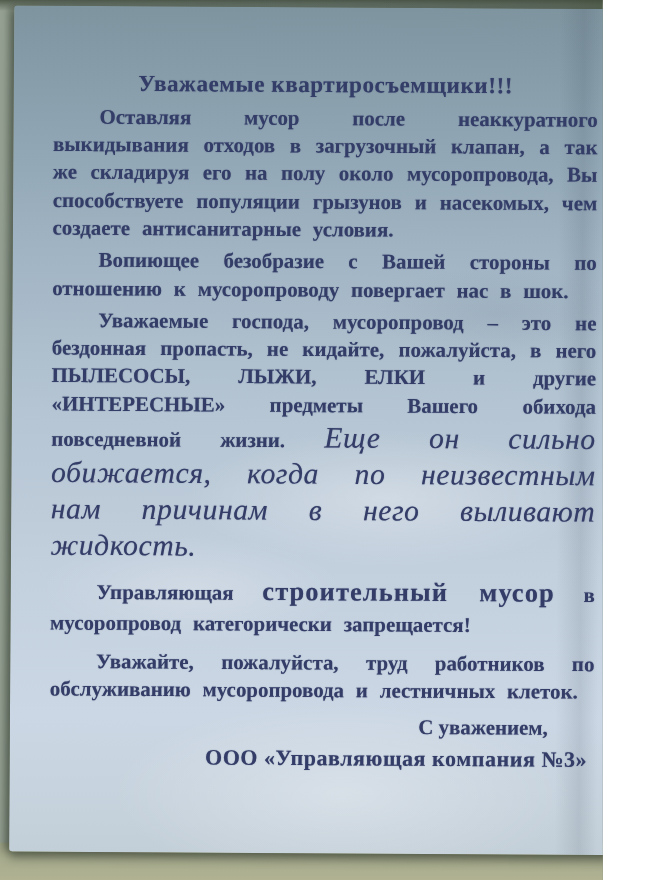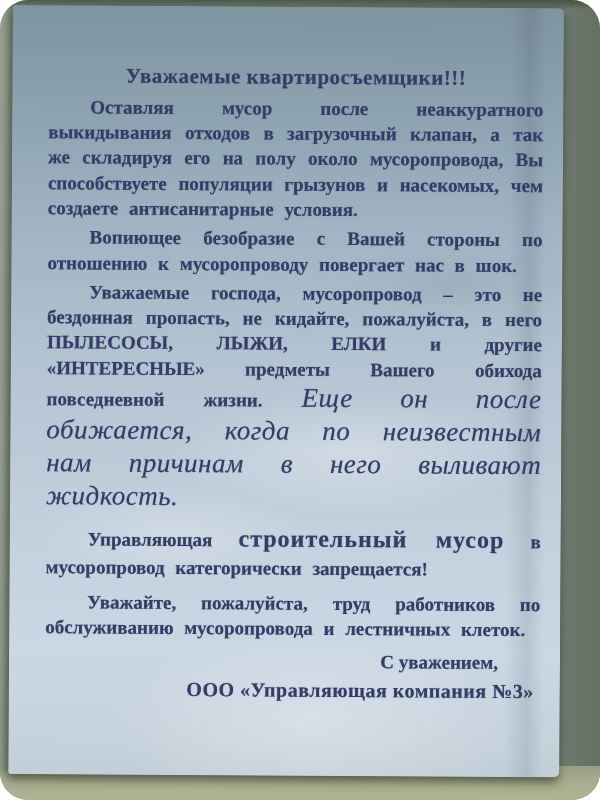--- a/index.html
+++ b/index.html
@@ -5,31 +5,30 @@
   html, body { margin: 0; padding: 0; }
   body {
     width: 600px; height: 800px;
     font-family: "Liberation Serif", "DejaVu Serif", serif;
     overflow: hidden;
   }
 
   
   .scene {
     position: relative;
-    width: 600px; height: 800px;
+    width: 548px; height: 800px;
     overflow: hidden;
     background:
       linear-gradient(90deg,
         var(--wall_left, #95a092) 0%,
         var(--wall_left, #95a092) 2%,
         #8a9790 10%,
         #7e8d86 55%,
         var(--wall_right, #6f7b70) 93%,
         #64705f 100%);
-    border-radius: 28px;
   }
   .wall-top-shadow {
     position: absolute; left: 0; top: 0; width: 600px; height: 10px;
     background: linear-gradient(180deg, rgba(60,70,55,.75), rgba(60,70,55,0));
   }
   .wall-bottom-strip {
     position: absolute; left: 0; bottom: 0; width: 600px; height: 34px;
     background: linear-gradient(180deg, #9aa083 0%, var(--wall_bottom, #a8ac8e) 45%, #b0b292 100%);
   }
 
@@ -126,21 +125,21 @@
 
   <div class="paper">
     <div class="content">
 
       <h1 class="title">Уважаемые квартиросъемщики!!!</h1>
 
       <p class="para">Оставляя мусор после неаккуратного выкидывания отходов в загрузочный клапан, а так же складируя его на полу около мусоропровода, Вы способствуете популяции грызунов и насекомых, чем создаете антисанитарные условия.</p>
 
       <p class="para gap-sm">Вопиющее безобразие с Вашей стороны по отношению к мусоропроводу повергает нас в шок.</p>
 
-      <p class="para gap-sm"><span>Уважаемые господа, мусоропровод – это не бездонная пропасть, не кидайте, пожалуйста, в него ПЫЛЕСОСЫ, ЛЫЖИ, ЕЛКИ и другие «ИНТЕРЕСНЫЕ» предметы Вашего обихода повседневной жизни. </span><span class="italic-big">Еще он после обижается, когда по неизвестным нам причинам в него выливают жидкость.</span></p>
+      <p class="para gap-sm"><span>Уважаемые господа, мусоропровод – это не бездонная пропасть, не кидайте, пожалуйста, в него ПЫЛЕСОСЫ, ЛЫЖИ, ЕЛКИ и другие «ИНТЕРЕСНЫЕ» предметы Вашего обихода повседневной жизни. </span><span class="italic-big">Еще он сильно обижается, когда по неизвестным нам причинам в него выливают жидкость.</span></p>
 
       <p class="para gap-md"><span>Управляющая </span><span class="strong-big">строительный мусор</span><span> в мусоропровод категорически запрещается!</span></p>
 
       <p class="para gap-md">Уважайте, пожалуйста, труд работников по обслуживанию мусоропровода и лестничных клеток.</p>
 
       <div class="signature">
         <div class="sig-line1">С уважением,</div>
         <div class="sig-line2">ООО «Управляющая компания №3»</div>
       </div>
 

